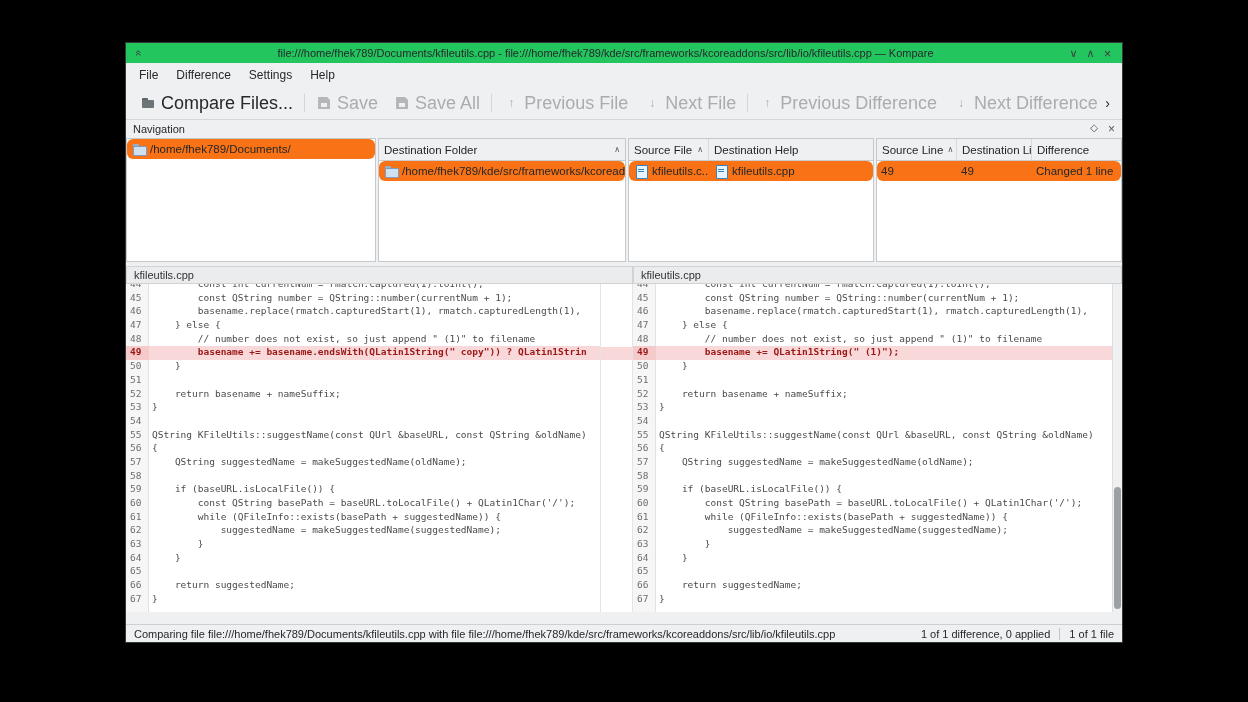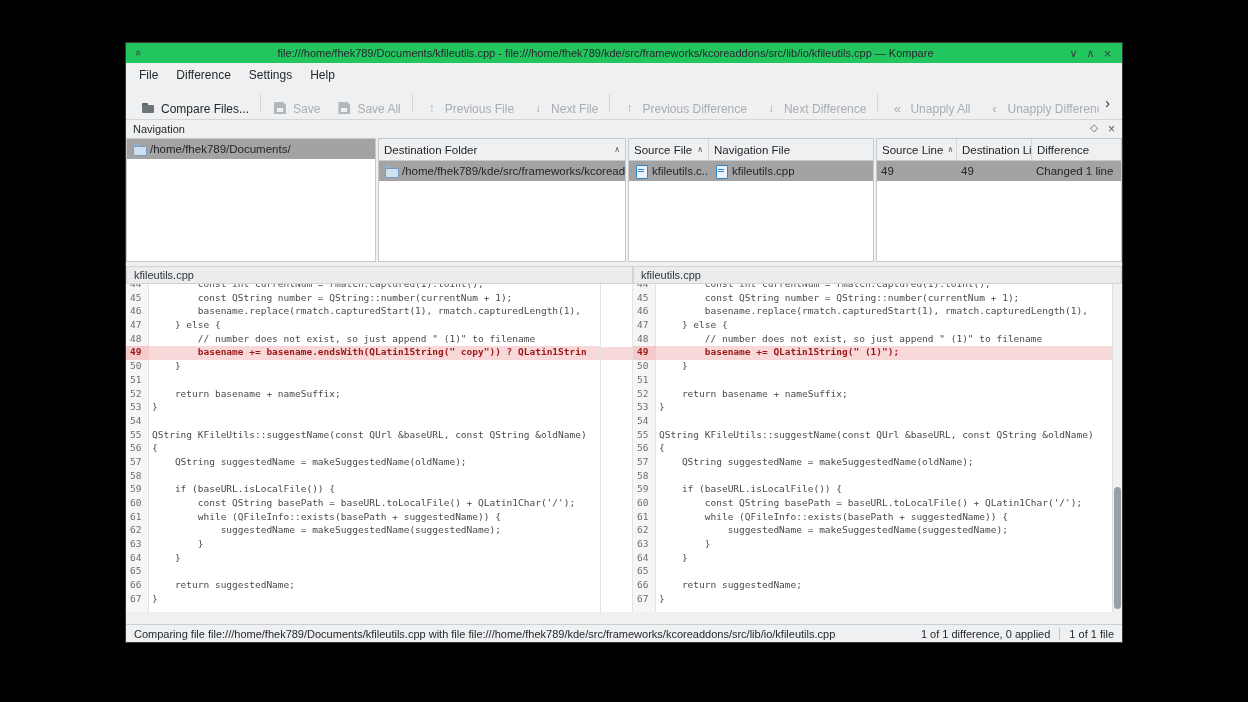--- a/index.html
+++ b/index.html
@@ -21,22 +21,22 @@
   .win-close::before { content:"\00D7"; font-size:13px; }
 
   
   .menubar { height:24px; display:flex; align-items:center; padding-left:4px; flex-shrink:0; }
   .menu-item { font-size:12px; color:#26292c; padding:0 9px; line-height:24px; }
 
   
   .toolbar { height:33px; display:flex; align-items:center; padding:0 6px;
              border-bottom:1px solid #d4d6d8; flex-shrink:0; }
   .tb-buttons { display:flex; align-items:center; flex:1; min-width:0; overflow:hidden; }
-  .tb-btn { display:inline-flex; align-items:flex-end; gap:5px; padding:0 8px; height:26px;
-            font-size:12px; color:#26292c; white-space:nowrap; border-radius:2px; }
+  .tb-btn { display:inline-flex; align-items:center; gap:5px; padding:0 8px; height:26px;
+            font-size:18px; color:#26292c; white-space:nowrap; border-radius:2px; }
   .tb-btn.disabled { color:#aaadb0; }
   .tb-sep { width:1px; height:18px; background:#d4d6d8; margin:0 3px; flex-shrink:0; }
   .tb-overflow { font-size:14px; color:#26292c; padding:0 6px; }
 
   .ti { position:relative; width:16px; height:16px; flex-shrink:0;
         display:inline-flex; align-items:center; justify-content:center; }
   .folder-icon::before { content:""; position:absolute; left:2px; top:3px; width:6px; height:3px;
                          background:#5d6466; border-radius:1px 1px 0 0; }
   .folder-icon::after  { content:""; position:absolute; left:2px; top:5px; width:12px; height:8px;
                          background:#6d7578; border-radius:1px; }
@@ -64,21 +64,21 @@
   .nav-hcell { display:flex; align-items:center; padding:0 5px; font-size:11.5px; color:#232629;
                border-right:1px solid #d6d8da; overflow:hidden; white-space:nowrap; }
   .nav-hcell:last-child { border-right:none; }
   .full { flex:1; }
   .sort::after { content:"\2227"; font-size:8px; color:#54585b; margin-left:auto; padding-left:4px; }
   .w-sf { width:80px; flex-shrink:0; } .w-df { flex:1; }
   .w-sl { width:80px; flex-shrink:0; } .w-dl { width:75px; flex-shrink:0; } .w-diff { flex:1; }
   .nav-body { flex:1; background:#fff; }
   .nav-row { height:20px; display:flex; align-items:center; font-size:11.5px; color:#232629;
              white-space:nowrap; overflow:hidden; }
-  .nav-row.selected { background:#a3a3a3; }
+  .nav-row.selected { background:#f97316;border-radius:6px; }
   .nav-cell { display:flex; align-items:center; gap:3px; padding:0 4px; overflow:hidden; white-space:nowrap; height:100%; }
   .nav-folder-icon::before { content:""; position:absolute; left:2px; top:3px; width:6px; height:3px;
                              background:#8fb2d4; border-radius:1px 1px 0 0; }
   .nav-folder-icon::after  { content:""; position:absolute; left:2px; top:5px; width:12px; height:8px;
                              background:#cfe0f0; border:1px solid #7b9cbd; border-radius:1px; }
   .file-icon::after { content:""; position:absolute; left:3px; top:2px; width:10px; height:12px;
                       background:#eaf3fb; border:1px solid #2e84c6; border-radius:1px; }
   .file-icon::before { content:""; position:absolute; left:5px; top:6px; width:6px; height:1px;
                        background:#2e84c6; box-shadow:0 2px 0 #2e84c6; z-index:1; }
 
@@ -226,21 +226,21 @@
           </div>
         </div>
       </div>
 
       <div class="nav-panel p3">
         <div class="nav-head">
           <div class="nav-hcell sort w-sf">
             <span>Source File</span>
           </div>
           <div class="nav-hcell w-df">
-            <span>Navigation File</span>
+            <span>Destination Help</span>
           </div>
         </div>
         <div class="nav-body">
           <div class="nav-row selected">
             <span class="nav-cell w-sf">
               <span class="ti file-icon"></span>
               <span>kfileutils.c...</span>
             </span>
             <span class="nav-cell w-df">
               <span class="ti file-icon"></span>

